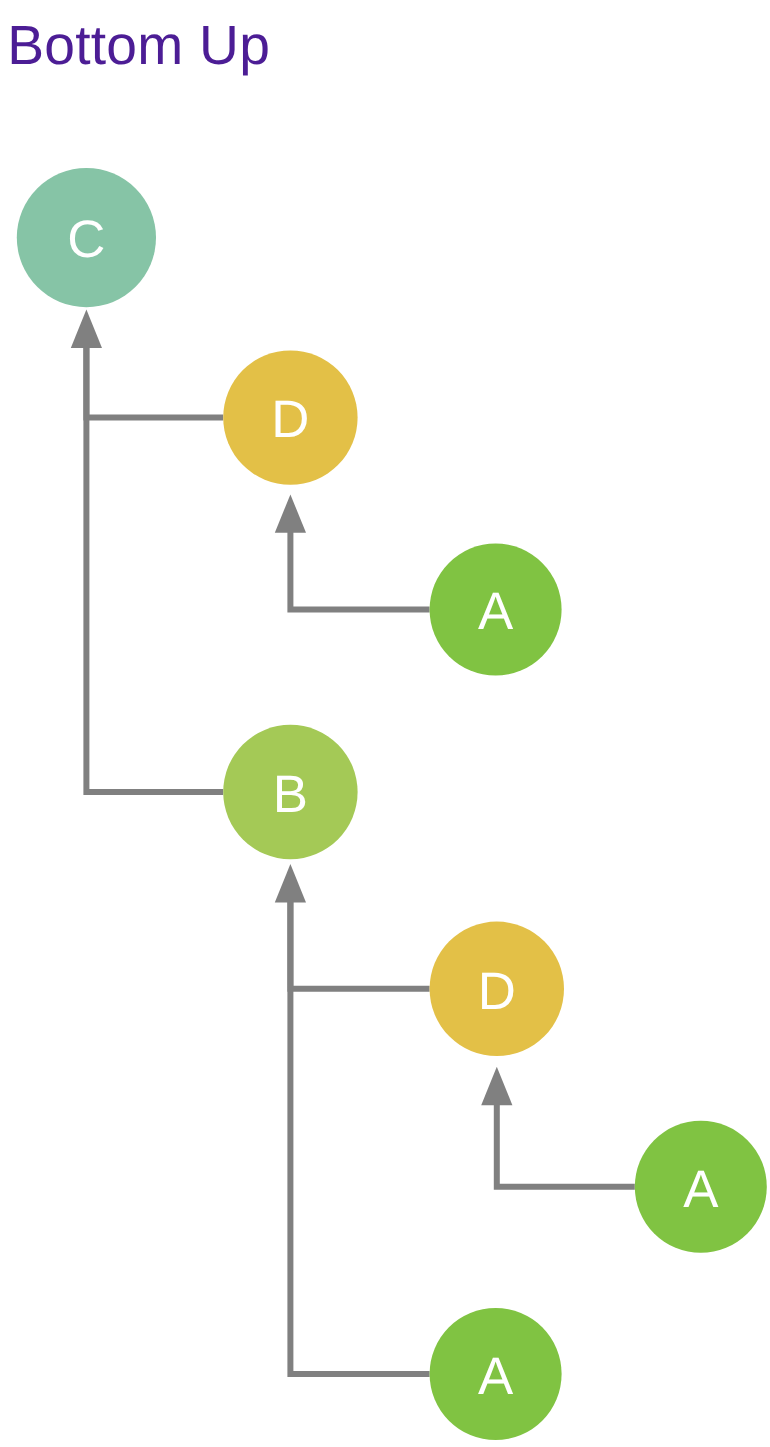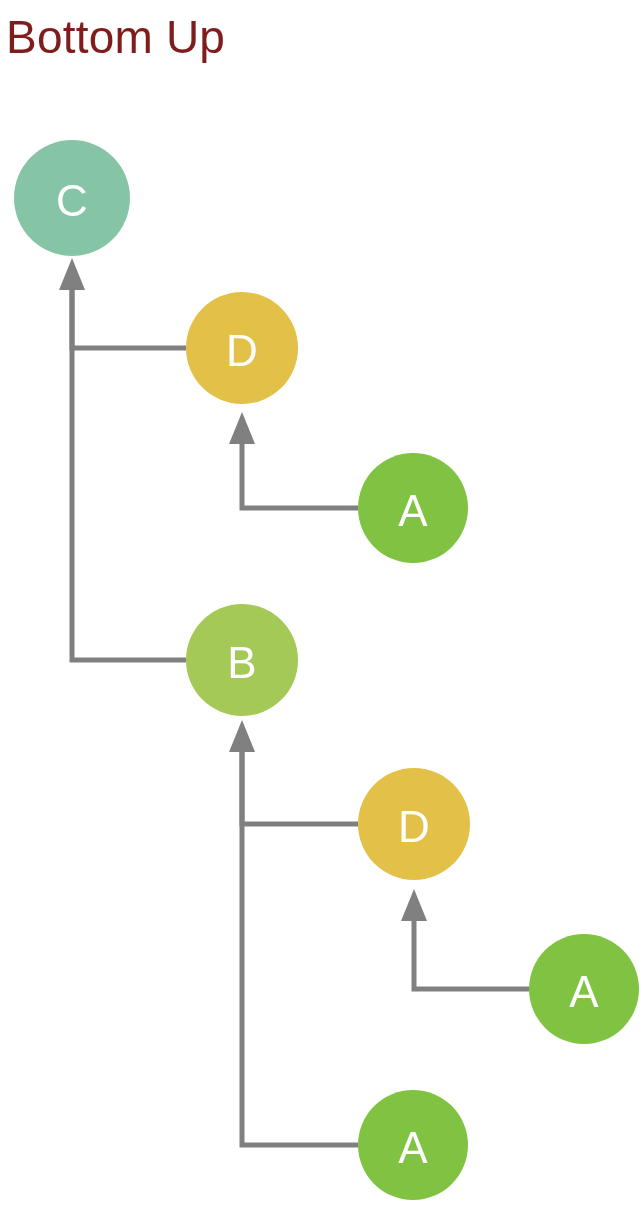--- a/index.html
+++ b/index.html
@@ -19,21 +19,21 @@
     width: 642px;
     height: 1206px;
     background: #ffffff;
   }
   #title {
     position: absolute;
     left: 6px;
     top: 12px;
     font-size: 46px;
     font-weight: 400;
-    color: #7f1d1d;
+    color: #4c1d95;
     letter-spacing: 0.2px;
     white-space: nowrap;
     line-height: 1.1;
   }
   svg#graph {
     position: absolute;
     left: 0;
     top: 0;
     width: 642px;
     height: 1206px;

